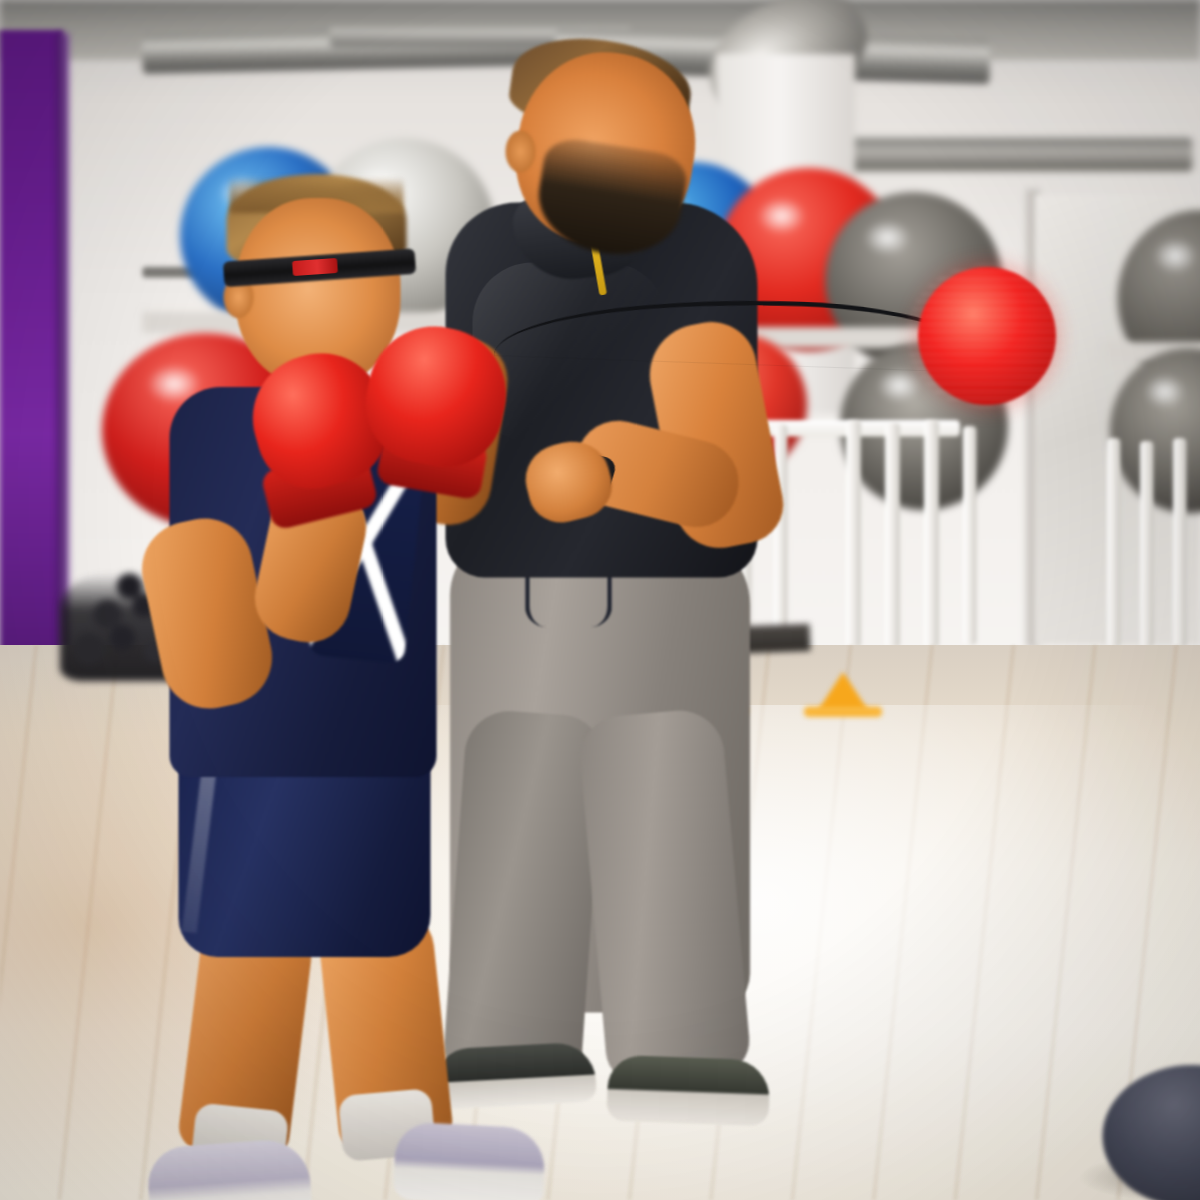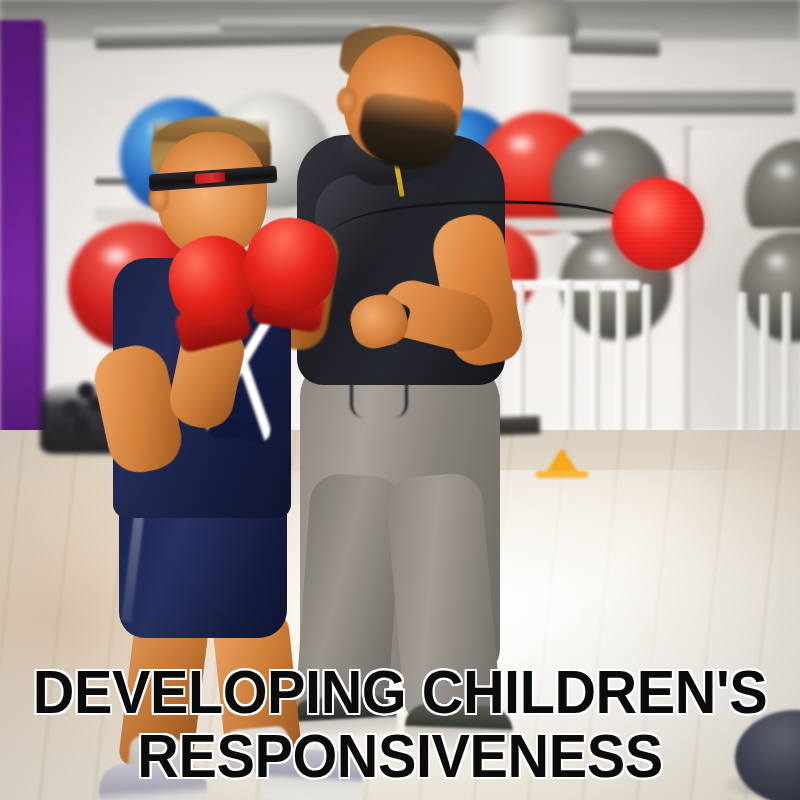--- a/index.html
+++ b/index.html
@@ -708,18 +708,14 @@
     <div class="glove" id="glove-l"></div>
     <div class="glove" id="glove-r"></div>
   </div>
 
   <div class="layer" id="cord"></div>
   <div class="layer" id="reflex-ball"></div>
   <div class="layer" id="reflex-ball-motion"></div>
 
   <div class="layer" id="vignette"></div>
 
-  <div id="caption">
-    <span class="cap-line" id="cap-line-1">DEVELOPING CHILDREN'S</span>
-    <span class="cap-line" id="cap-line-2">RESPONSIVENESS</span>
-  </div>
 
 </div>
 
 </body></html>

